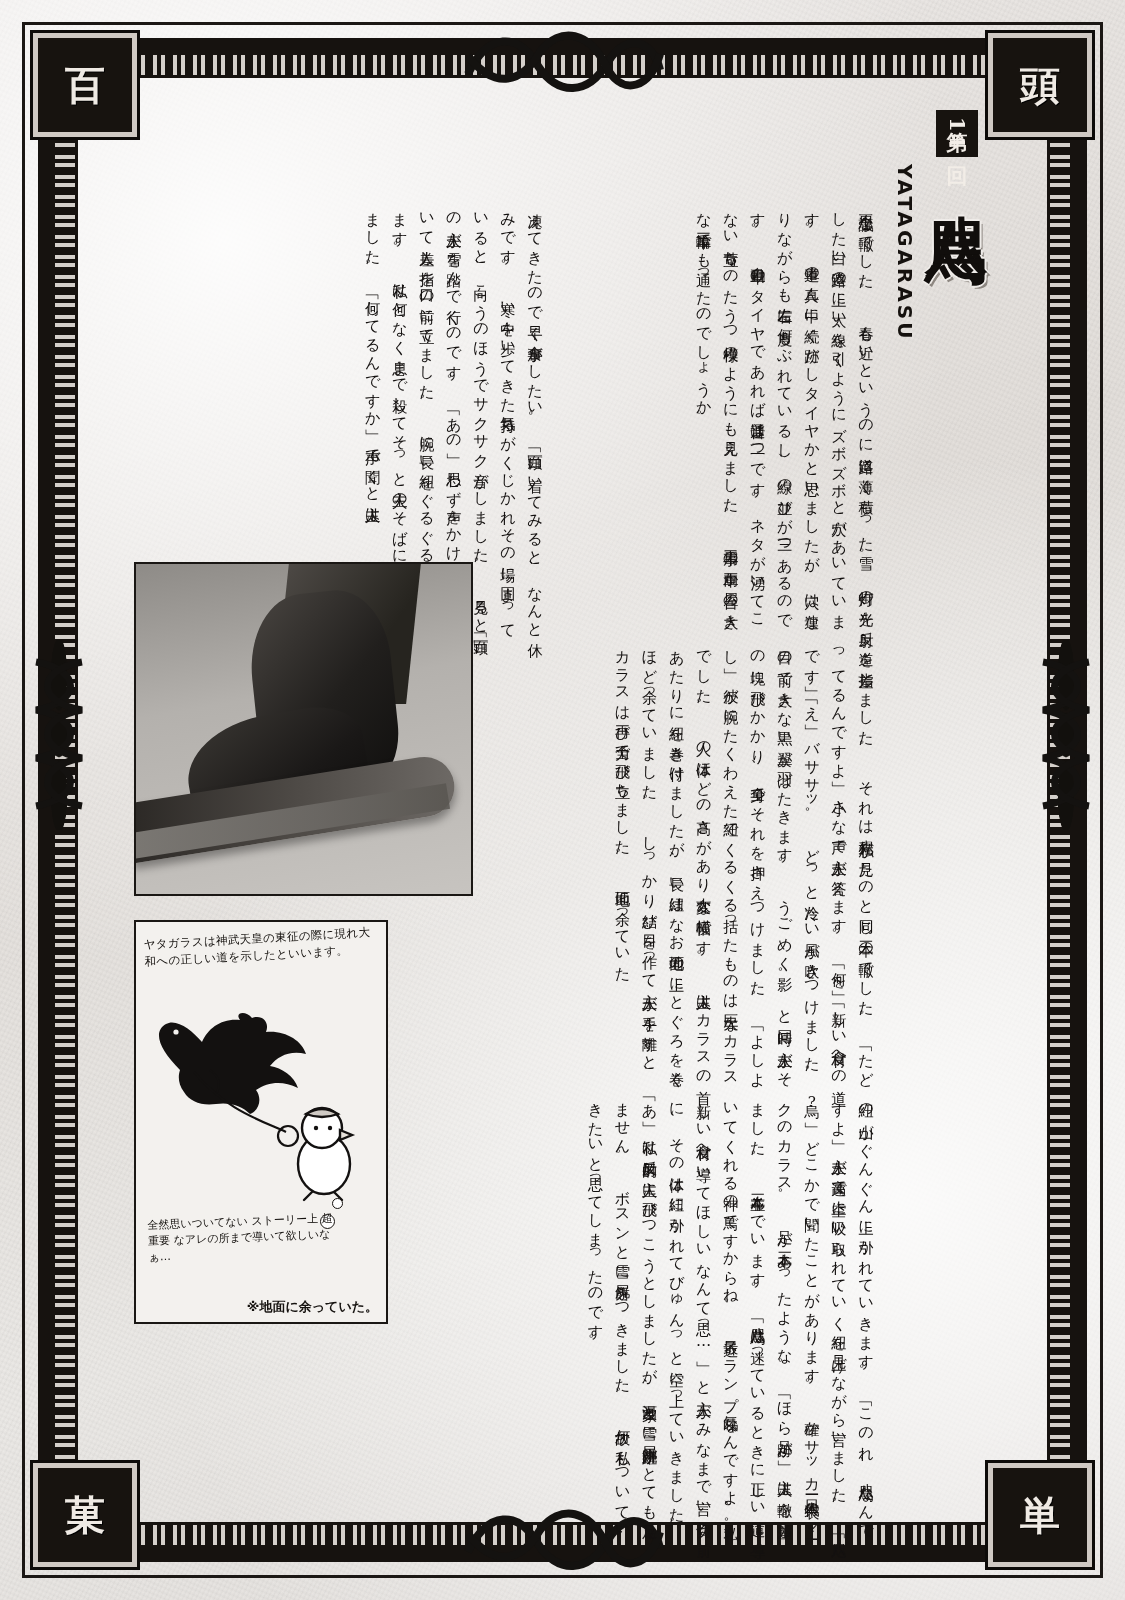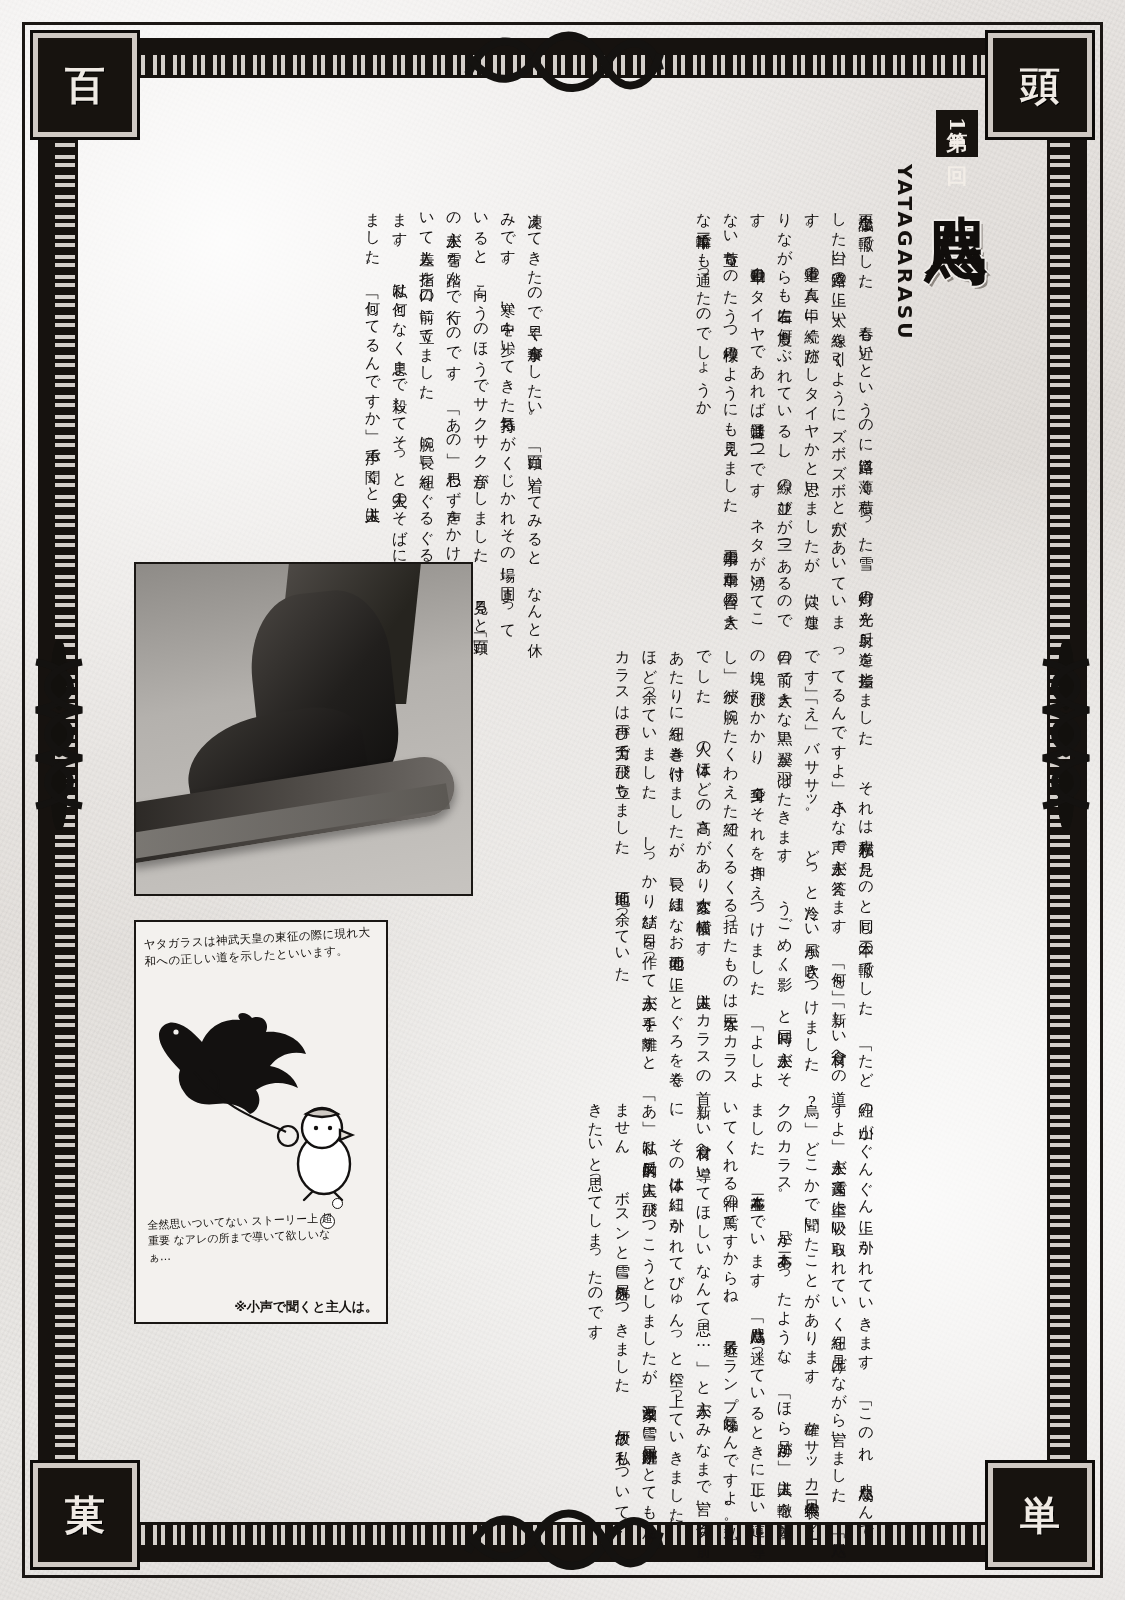--- a/index.html
+++ b/index.html
@@ -354,17 +354,17 @@
 
       <svg style="position:absolute;left:0;top:0;width:250px;height:400px;pointer-events:none">
         <path d="M58 150 C90 188 124 198 150 210" fill="none" stroke="#131110" stroke-width="2.2"></path>
         <circle cx="152" cy="214" r="10" fill="none" stroke="#131110" stroke-width="2.2"></circle>
       </svg>
 
       <div class="bubble-dot" style="left:196px;top:276px;width:9px;height:9px;"></div>
       <div class="bubble-dot" style="left:184px;top:292px;width:13px;height:13px;"></div>
 
       <div class="hand-bottom">全然思いついてない ストーリー上 超重要 なアレの所まで導いて欲しいなぁ…</div>
-      <div class="fiction">※小声で聞くと主人は。</div>
+      <div class="fiction">※地面に余っていた。</div>
     </div>
 
   </div>
 </div>
 
 </body></html>

